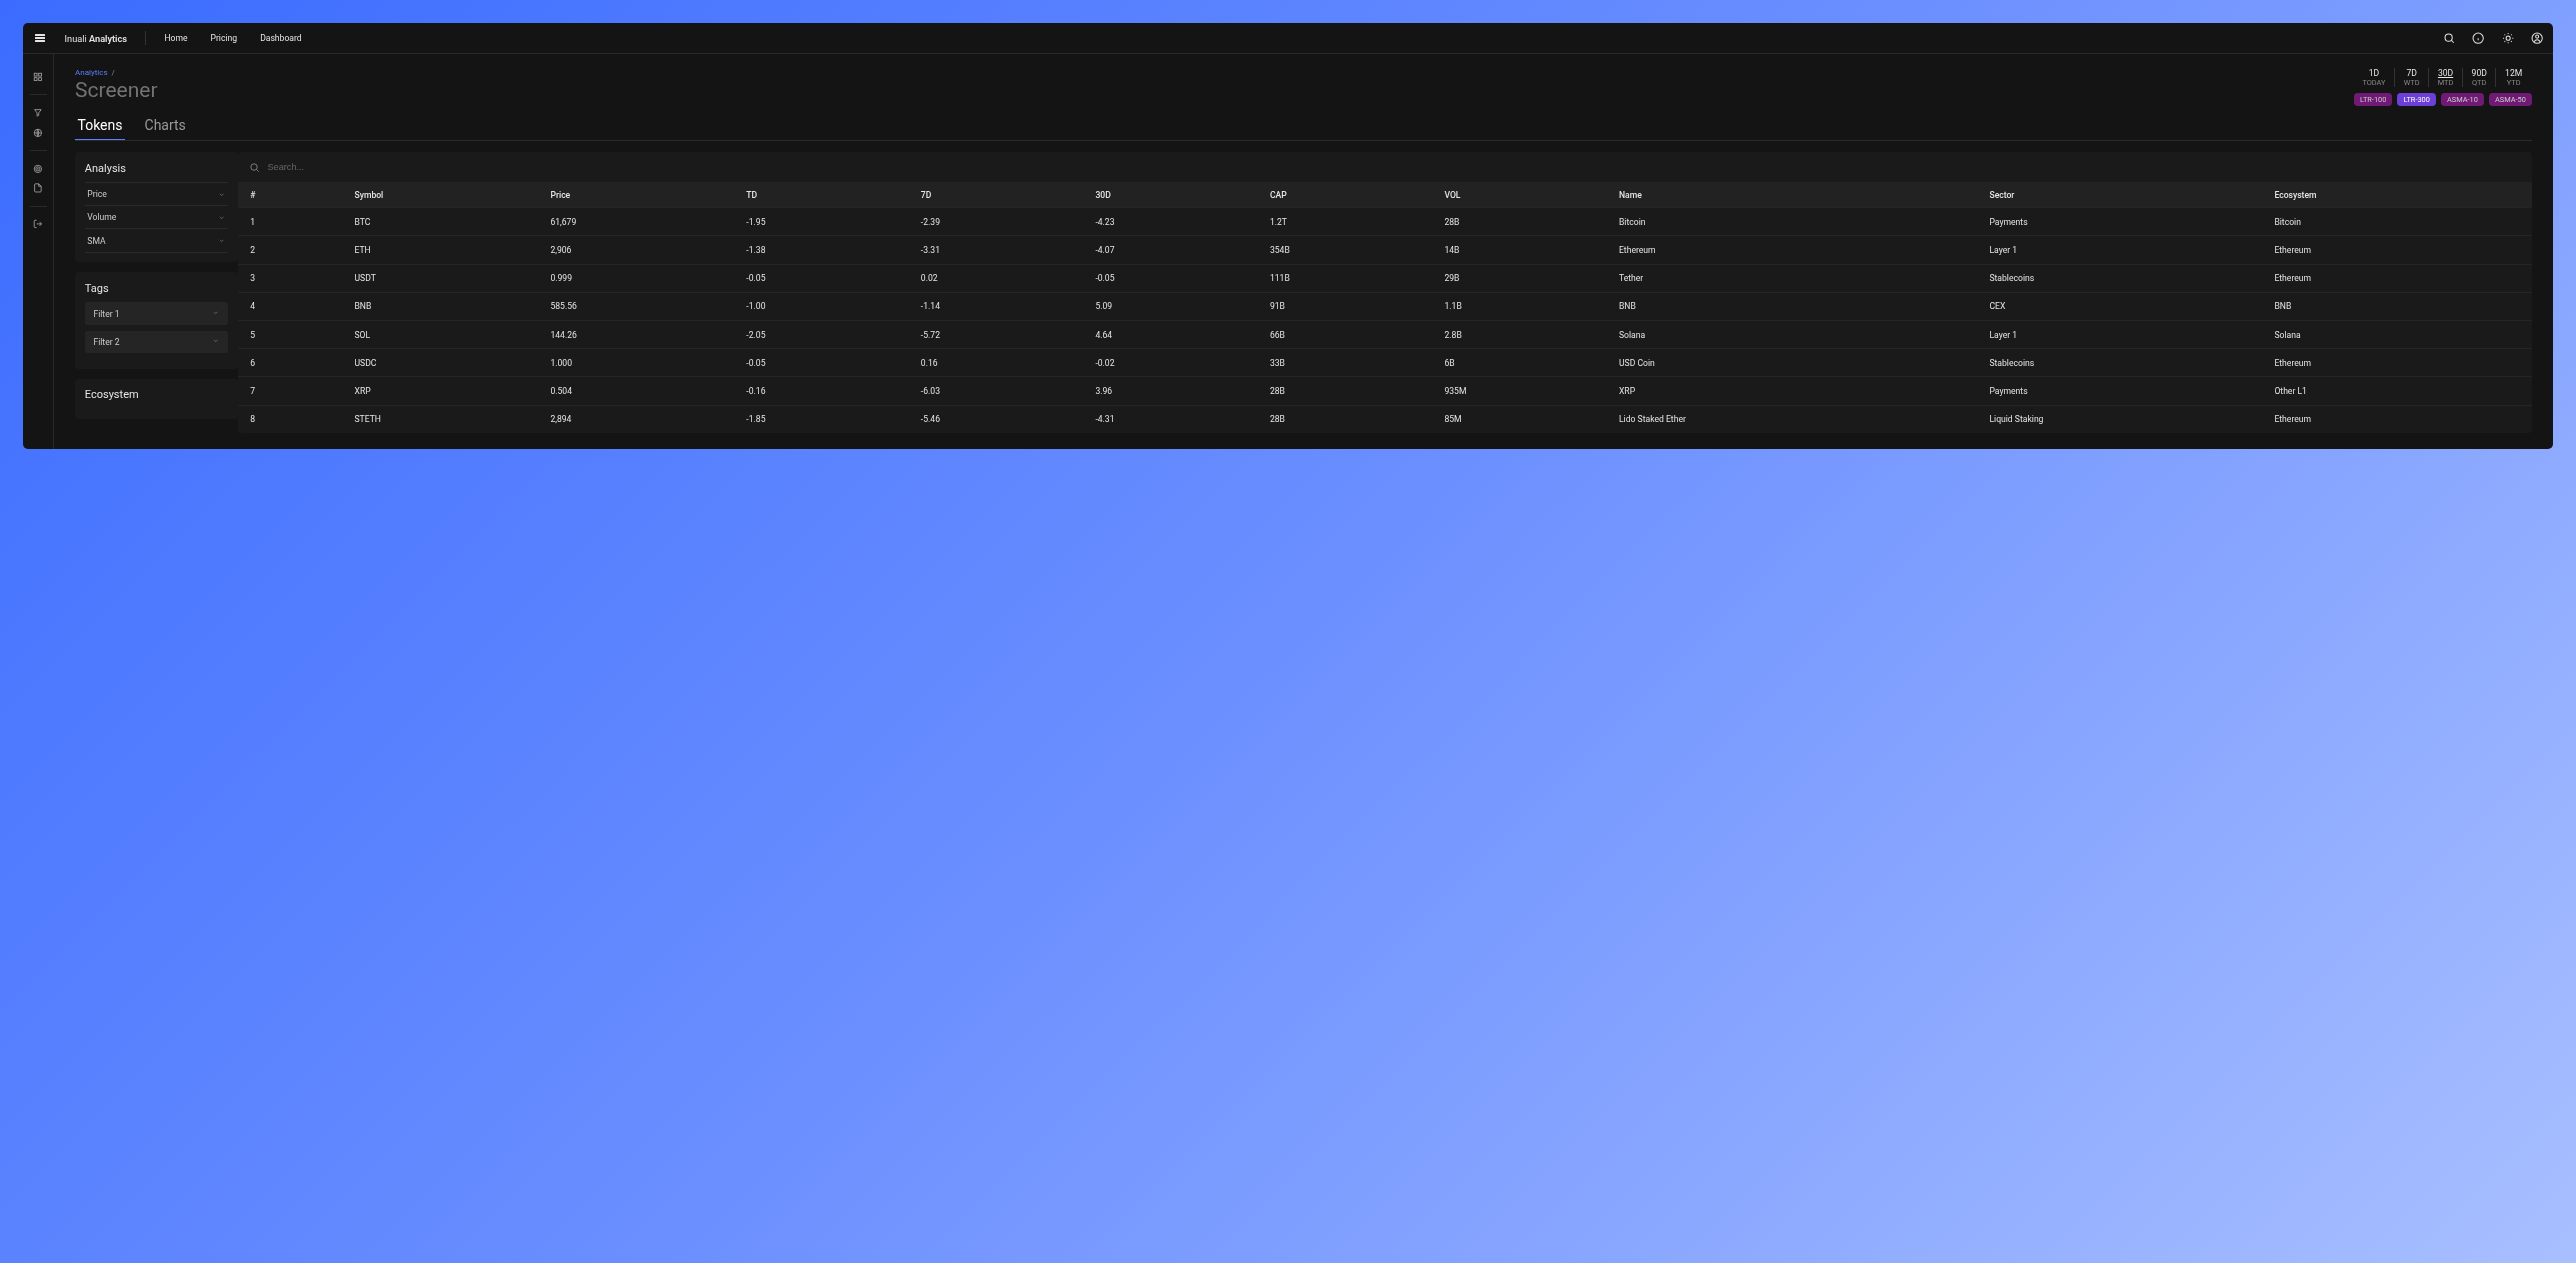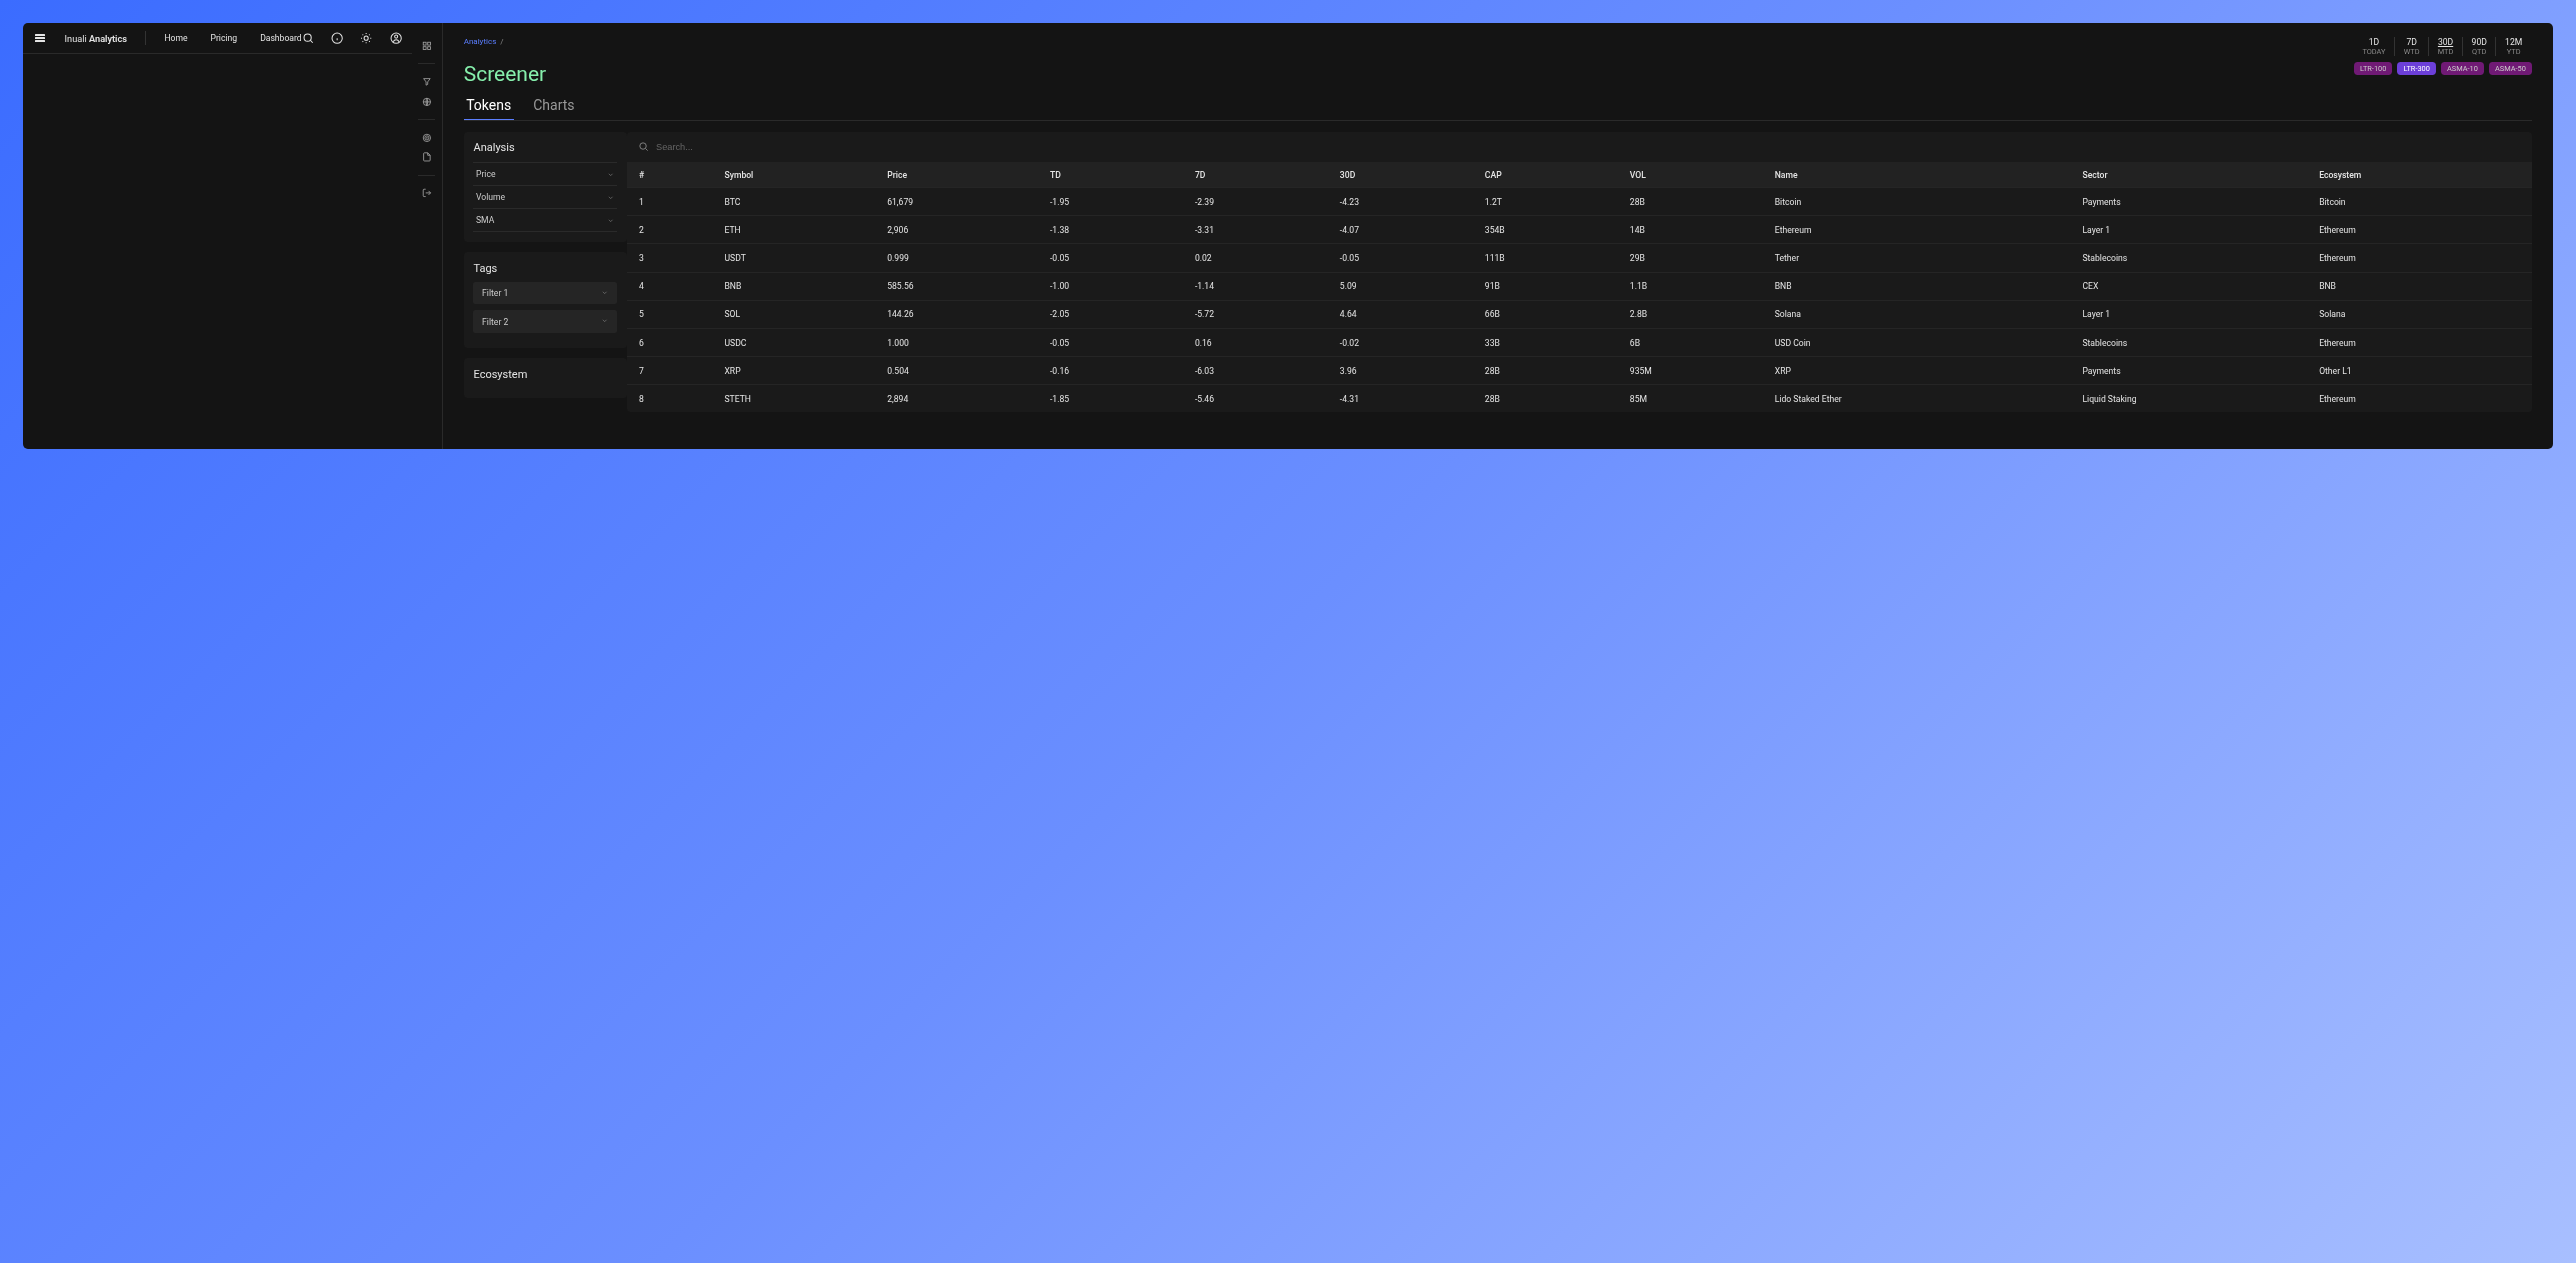--- a/index.html
+++ b/index.html
@@ -10,21 +10,21 @@
   padding: 23px;
   color: #e5e5e5;
   font-size: 8.6px;
 }
 .window {
   background: #141414;
   border-radius: 4.9px;
   overflow: hidden;
   height: 426px;
   display: flex;
-  flex-direction: row;
+  flex-direction: column;
 }
 
 
 .header {
   display: flex;
   align-items: center;
   height: 31px;
   padding: 0 9.8px;
   border-bottom: 0.6px solid #2a2a2a;
 }
@@ -54,21 +54,21 @@
 .sidebar-sep { width: 17px; height: 0.6px; background: #2a2a2a; }
 .sidebar-icon { width: 11px; height: 11px; color: #aaa; cursor: pointer; display:flex; align-items:center; justify-content:center; }
 .sidebar-icon svg { width: 9.8px; height: 9.8px; stroke: currentColor; fill: none; stroke-width: 2; }
 
 .main { flex: 1; padding: 13.5px 21px 0 21px; overflow-y: auto; }
 
 
 .title-row { display: flex; justify-content: space-between; align-items: flex-start; }
 .breadcrumb { font-size: 8px; color: #888; }
 .breadcrumb a { color: #5b7fff; text-decoration: none; }
-.page-title { font-size: 21px; font-weight: 400; color: #86efac; margin-top: 16px; }
+.page-title { font-size: 21px; font-weight: 400; color: #737373; margin-top: 1px; }
 
 .period-block { text-align: right; }
 .period-row { display: flex; gap: 0; margin-bottom: 6.1px; }
 .period-item { padding: 0 8.6px; border-right: 0.6px solid #333; cursor: pointer; text-align: center; }
 .period-item:last-child { border-right: none; }
 .period-top { font-size: 8.6px; color: #e5e5e5; }
 .period-top.active { text-decoration: underline; }
 .period-sub { font-size: 7.4px; color: #888; margin-top: 0.6px; }
 .chip-row { display: flex; gap: 4.9px; justify-content: flex-end; }
 .chip { padding: 1.8px 6.1px; border-radius: 3.7px; font-size: 7.4px; background: #701a75; color: #ccc; cursor: pointer; }

